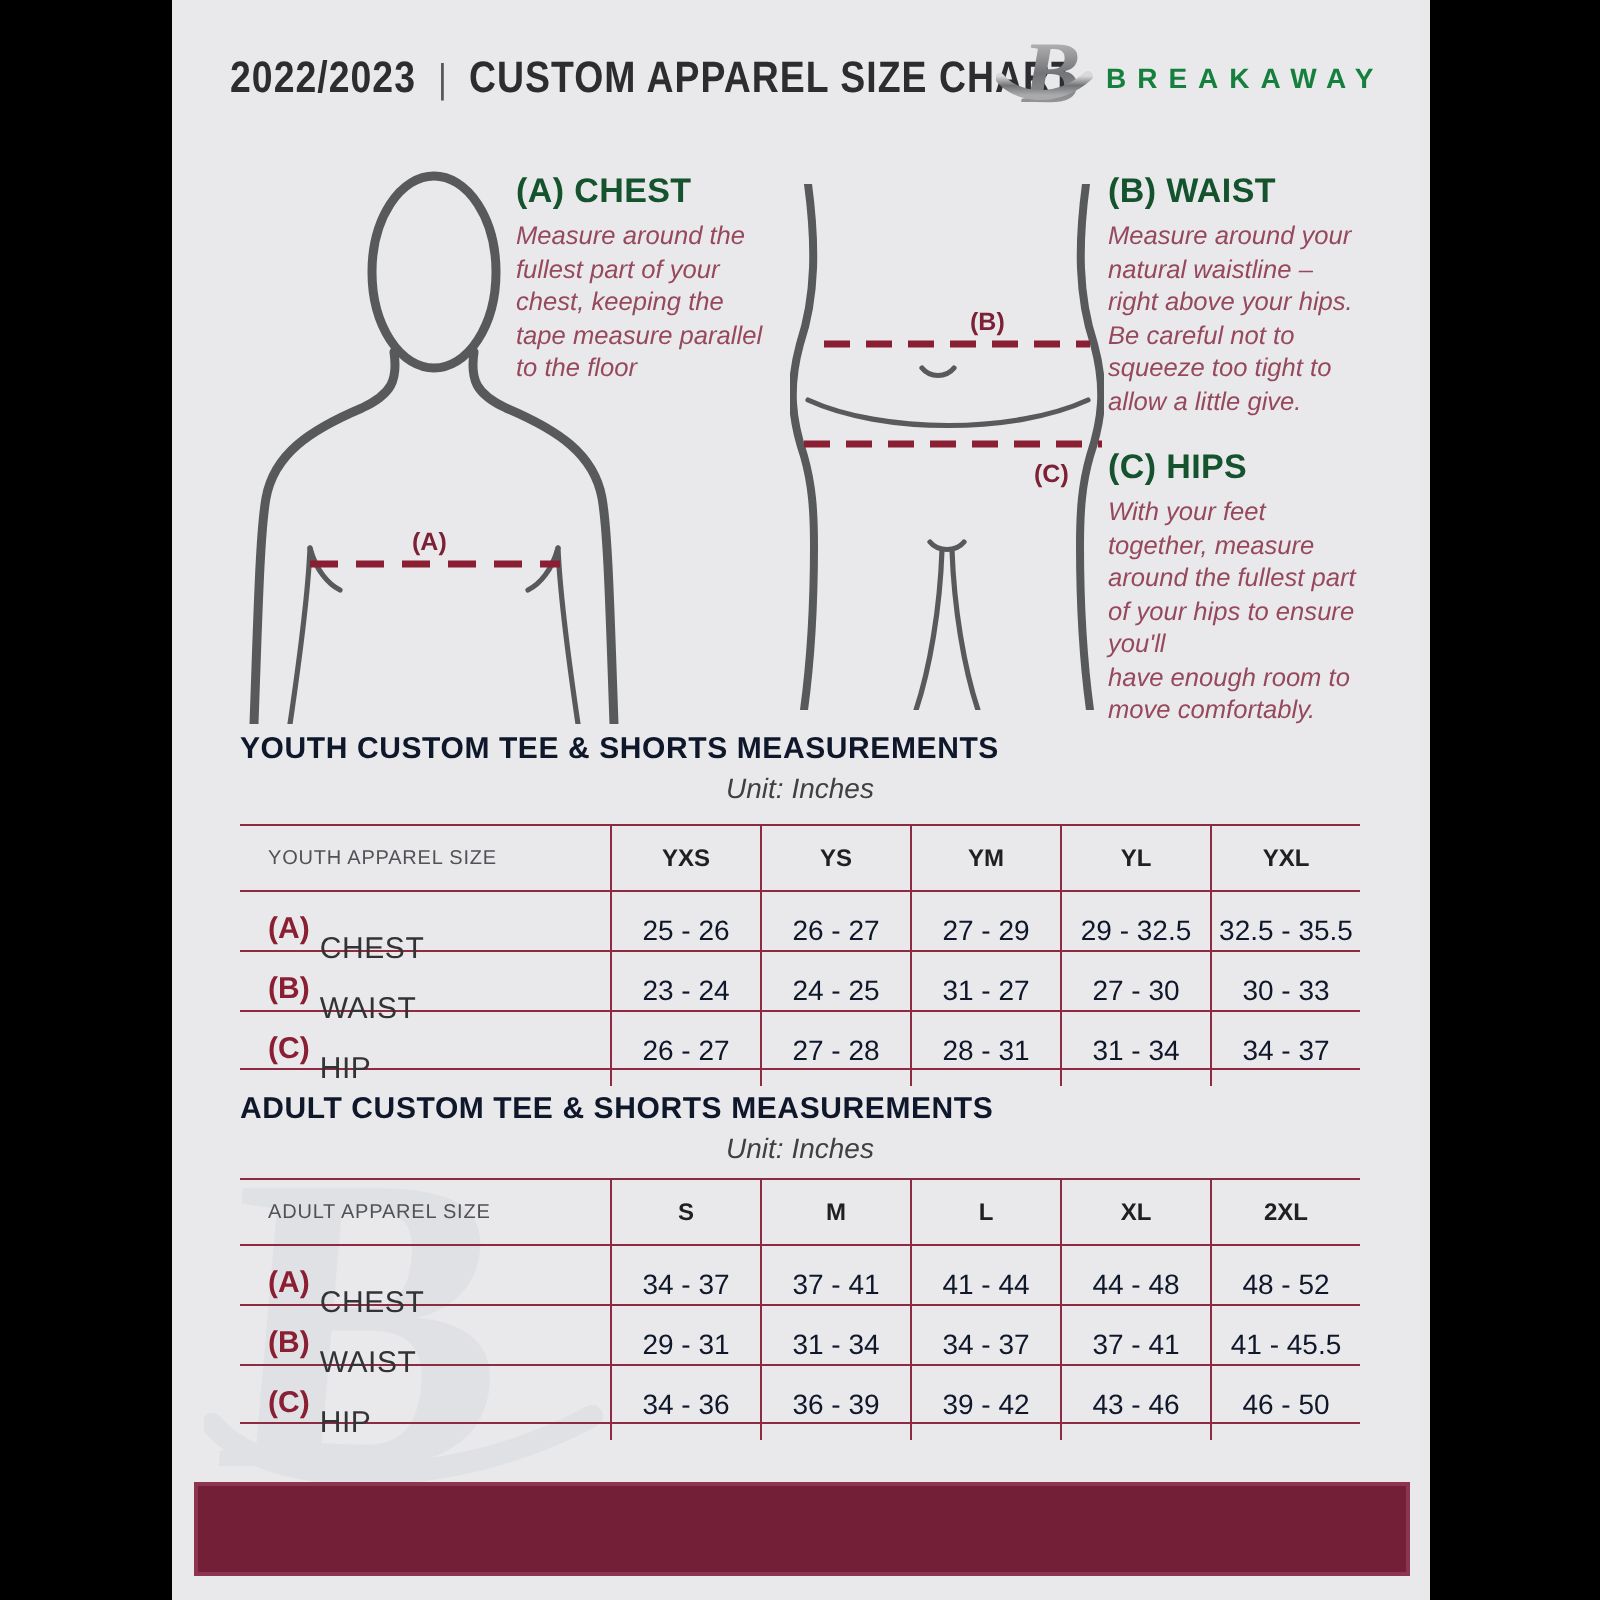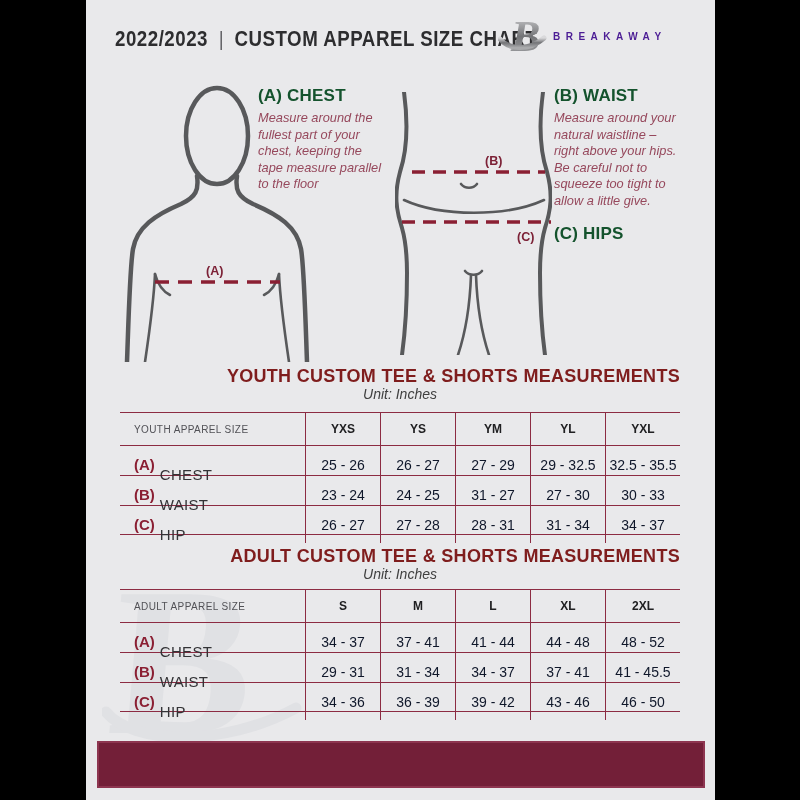--- a/index.html
+++ b/index.html
@@ -5,29 +5,29 @@
   html,body{margin:0;padding:0;width:800px;height:800px;overflow:hidden;background:#000;}
   body{font-family:"Liberation Sans", sans-serif;}
   .document{position:absolute;left:86px;top:0;width:629px;height:800px;background:#e9e9eb;}
   .layer{position:absolute;z-index:1;}
   
   .hdr{left:29px;top:26px;display:flex;align-items:baseline;white-space:nowrap;
        transform:scaleX(0.85);transform-origin:left center;}
   .hdr .season,.hdr .title{font-size:22px;font-weight:700;color:#2d2d2f;letter-spacing:.6px;}
   .hdr .pipe{font-size:20px;color:#55555a;margin:0 13px;font-weight:400;}
   .logo{left:412px;top:11px;}
-  .brand{left:467px;top:31px;font-size:10px;font-weight:700;color:#4c1d95;letter-spacing:5.5px;}
+  .brand{left:467px;top:31px;font-size:14px;font-weight:700;color:#15803d;letter-spacing:5.5px;}
   
   .g-head{font-size:17px;font-weight:700;color:#14532d;letter-spacing:.2px;}
   .g-body{font-size:12.8px;font-style:italic;color:#96485c;line-height:16.5px;white-space:pre-line;}
   .chest-head{left:172px;top:86px;}  .chest-body{left:172px;top:110px;width:155px;}
   .waist-head{left:468px;top:86px;}  .waist-body{left:468px;top:110px;width:165px;}
   .hips-head{left:468px;top:224px;}  .hips-body{left:468px;top:248px;width:170px;}
   
-  .sec-title{left:34px;width:560px;text-align:right;font-size:18px;font-weight:700;color:#7f1d1d;letter-spacing:.3px;}
+  .sec-title{left:34px;width:560px;text-align:left;font-size:15px;font-weight:700;color:#0f172a;letter-spacing:.3px;}
   .sec-unit{left:34px;width:560px;text-align:center;font-size:14px;font-style:italic;color:#404040;}
   .yt-title{top:366px;} .yt-unit{top:386px;}
   .at-title{top:546px;} .at-unit{top:566px;}
   
   .table{left:34px;width:560px;}
   .yt-table{top:412px;} .at-table{top:589px;}
   .trow{display:grid;grid-template-columns:185px 75px 75px 75px 75px 75px;border-top:1.5px solid #8c2b42;box-sizing:border-box;}
   .trow:last-child{border-bottom:1.5px solid #8c2b42;}
   .trow.head{height:33px;} .trow.data{height:30px;}
   .cell{display:flex;align-items:center;justify-content:center;box-sizing:border-box;}
@@ -120,20 +120,27 @@
 tape measure parallel
 to the floor</div>
   <div class="layer g-head waist-head">(B) WAIST</div>
   <div class="layer g-body waist-body">Measure around your
 natural waistline –
 right above your hips.
 Be careful not to
 squeeze too tight to
 allow a little give.</div>
   <div class="layer g-head hips-head">(C) HIPS</div>
+  <div class="layer g-body hips-body">With your feet
+together, measure
+around the fullest part
+of your hips to ensure
+you'll
+have enough room to
+move comfortably.</div>
 
   <div class="layer sec-title yt-title">YOUTH CUSTOM TEE &amp; SHORTS MEASUREMENTS</div>
   <div class="layer sec-unit yt-unit">Unit: Inches</div>
 
   <div class="layer table yt-table">
     <div class="trow head">
       <div class="cell lbl size-label">YOUTH APPAREL SIZE</div>
       <div class="cell v size-col">YXS</div>
       <div class="cell v size-col">YS</div>
       <div class="cell v size-col">YM</div>

